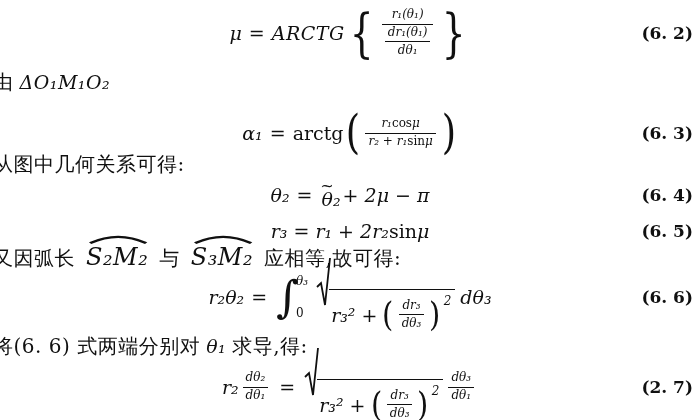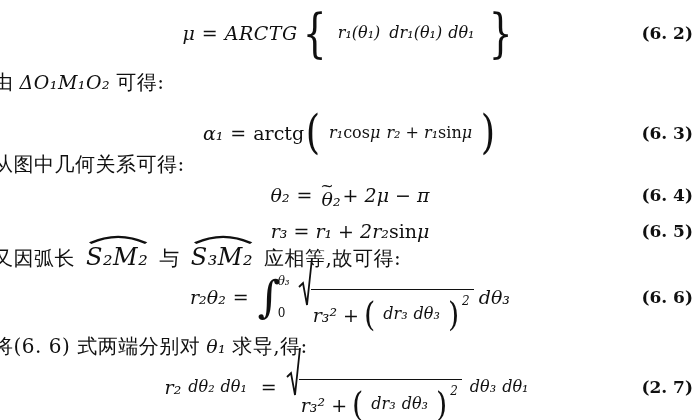--- a/index.html
+++ b/index.html
@@ -16,21 +16,21 @@
   .r65 { top:216px; height:30px; }
   .r66 { top:264px; height:66px; }
   .r67 { top:354px; height:66px; }
   .eq { display:flex; align-items:center; font-size:19px; }
   .mi { font-style:italic; }
   .rm { font-style:normal; }
   .mo { margin:0 7px; }
   .caps { letter-spacing:0.5px; }
   .eq-num { position:absolute; right:7px; top:50%; transform:translateY(-50%); font-size:17px;font-weight:bold; }
   
-  .frac { display:inline-flex; flex-direction:row; align-items:center; margin:0 4px; font-size:16px; line-height:1.15; }
+  .frac { display:inline-flex; flex-direction:column; align-items:center; margin:0 4px; font-size:12px; line-height:1.15; }
   .frac .num, .frac .den { padding:0 3px; display:inline-flex; justify-content:center; align-items:baseline; }
   .fbar { align-self:stretch; height:0; border-top:1.5px solid #101010; margin:1.5px 0; }
   .frac .frac { margin:0; }
   
   .big-brace { font-size:52px; line-height:0.55; display:inline-block; transform:scaleX(0.72); font-weight:400; }
   .big-paren { font-size:46px; line-height:0.55; display:inline-block; transform:scaleX(0.8); }
   .mid-paren { font-size:34px; line-height:0.55; display:inline-block; transform:scaleX(0.85); }
   .exp { font-size:12px; align-self:flex-start; margin:2px 1px 0 2px; font-style:italic; }
   
   .int-wrap { display:inline-flex; align-items:center; margin:0 2px; }
@@ -80,21 +80,20 @@
         </span>
       </span>
       <span class="big-brace">}</span>
     </div>
     <span class="eq-num">(6. 2)</span>
   </div>
 
   <div class="textline t1">
     <span>由</span>
     <span class="mi lmath">ΔO₁M₁O₂</span>
-    <span>可得:</span>
   </div>
 
   <div class="row r63">
     <div class="eq">
       <span class="mi">α₁</span>
       <span class="mo rm">=</span>
       <span class="rm">arctg</span>
       <span class="big-paren">(</span>
       <span class="frac">
         <span class="num">

